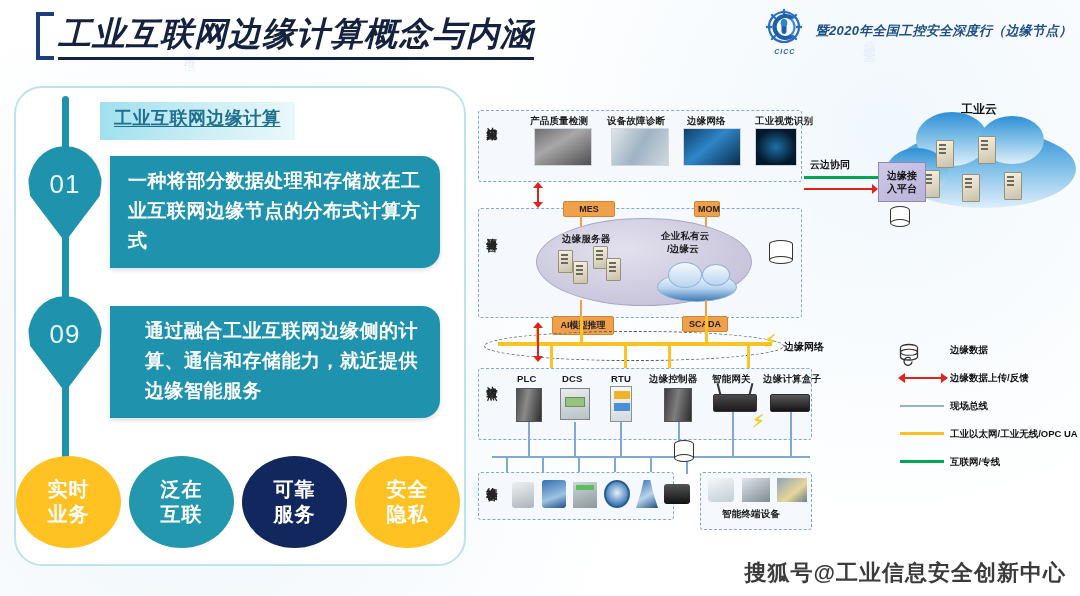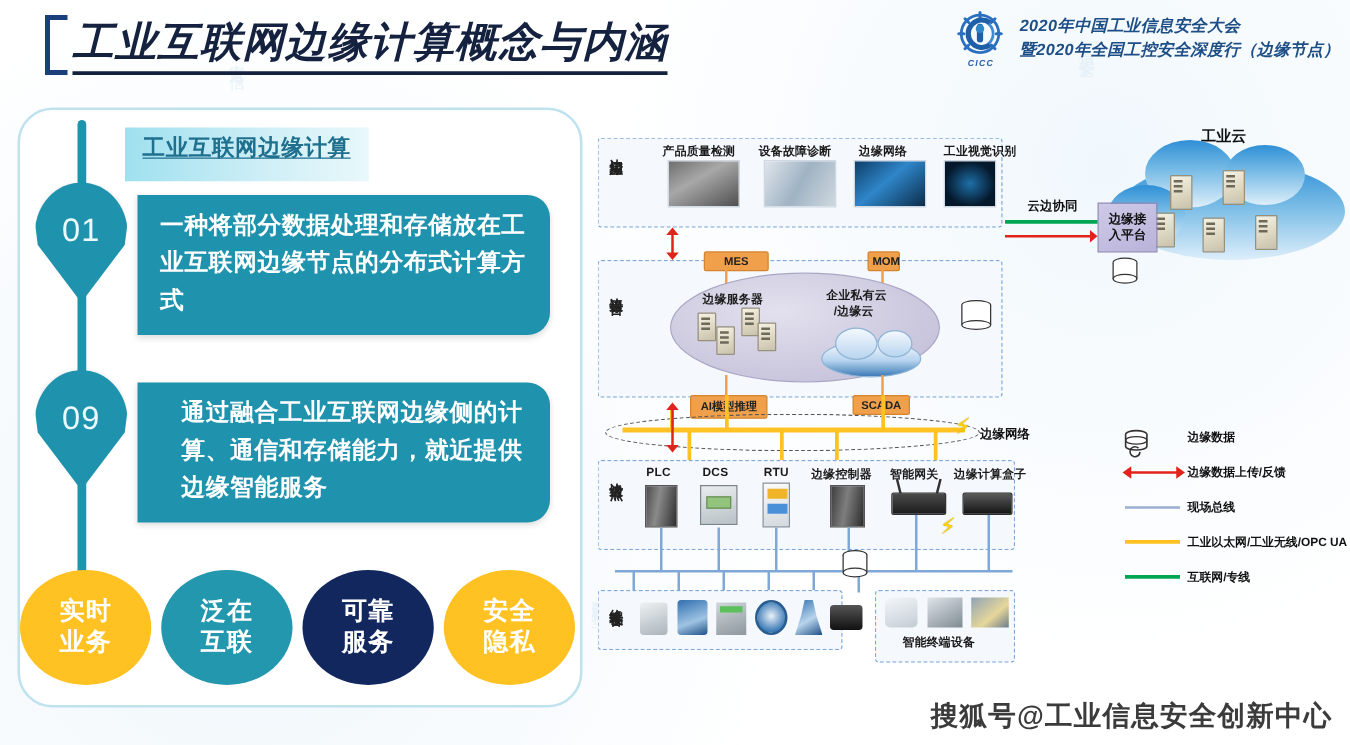--- a/index.html
+++ b/index.html
@@ -62,21 +62,21 @@
   
   .left-card {
     position: absolute; left: 14px; top: 86px;
     width: 452px; height: 480px;
     border: 2px solid #bfe2ef;
     border-radius: 28px;
     background: #ffffff;
   }
   .badge-title {
     position: absolute; left: 100px; top: 102px;
-    padding: 4px 14px 15px 14px;
+    padding: 4px 14px 10px 14px;
     background: linear-gradient(90deg,#9fe0ef 0%, #cdeef6 55%, #e9f8fb 100%);
     font-size: 18px; font-weight: 700; color: #1f6f8f;
     letter-spacing: .5px;
   }
   .badge-title u { text-decoration: underline; text-underline-offset: 2px; }
 
   
   .spine {
     position: absolute; left: 62px; top: 96px;
     width: 7px; height: 370px; background: #1f93ad; border-radius: 4px;
@@ -255,21 +255,20 @@
             <line x1="6" y1="21" x2="10" y2="21"></line>
             <line x1="11" y1="33" x2="14" y2="30"></line>
           </g>
           <path d="M31 12 A11 11 0 1 0 31 30" fill="none" stroke="#1f5fa8" stroke-width="4"></path>
           <rect x="20.5" y="13" width="5" height="15" rx="2.4" fill="#1f5fa8"></rect>
           <circle cx="23" cy="17" r="3.4" fill="#2f86c9"></circle>
         </svg>
         <div class="cicc-text">CICC</div>
       </div>
       <div class="conf-lines">
-        <div>2020年中国工业信息安全大会</div>
         <div>暨2020年全国工控安全深度行（边缘节点）</div>
       </div>
     </div>
   </div>
 
   <div class="left-card"></div>
 
   <div class="badge-title">
     <u>工业互联网边缘计算</u>
   </div>
@@ -466,21 +465,21 @@
     <div class="access-box" style="left:404px; top:74px;">
       <span>边缘接</span>
       <span>入平台</span>
     </div>
     <div class="db" style="left:416px; top:118px; width:20px; height:22px;">
       <div class="c" style="top:0; width:20px;"></div>
       <div class="body" style="width:20px; height:13px;"></div>
       <div class="c" style="top:13px; width:20px;"></div>
     </div>
 
-    <div class="lbl" style="left:336px; top:70px;margin-left:12px;">云边协同</div>
+    <div class="lbl" style="left:336px; top:70px;">云边协同</div>
     <div style="position:absolute;left:330px;top:88px;width:74px;height:3px;background:#00a651;"></div>
     <div style="position:absolute;left:330px;top:100px;width:72px;height:2px;background:#e22319;"></div>
     <div style="position:absolute;left:398px;top:96px;width:0;height:0;border-top:5px solid transparent;border-bottom:5px solid transparent;border-left:6px solid #e22319;"></div>
 
   </div>
 
   <div class="legend">
 
     <div class="legend-row">
       <div class="legend-key">

